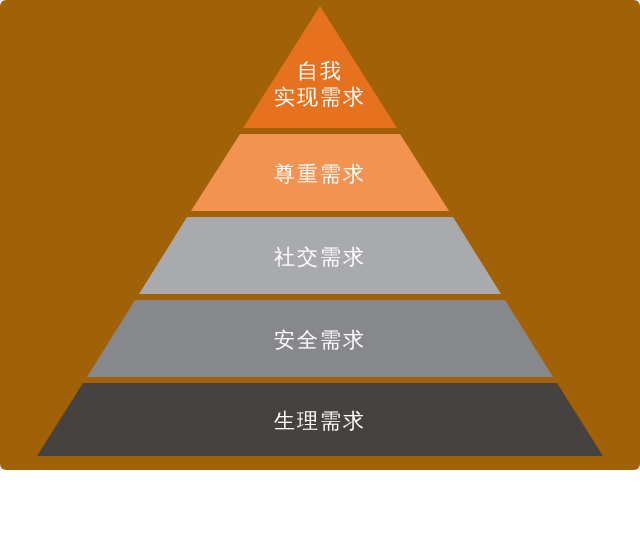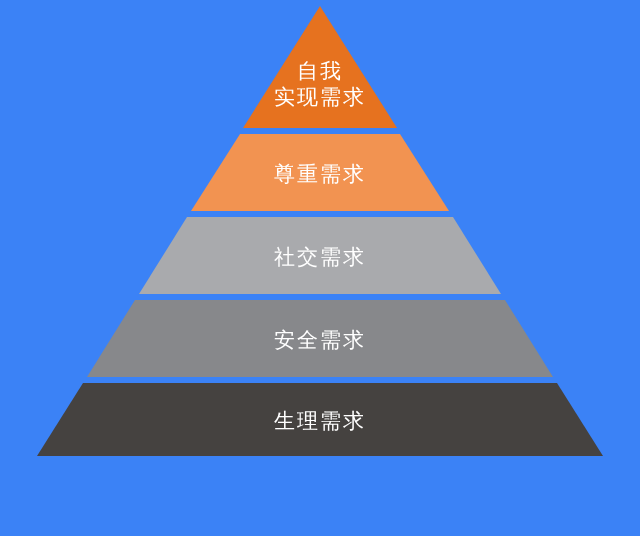--- a/index.html
+++ b/index.html
@@ -3,24 +3,25 @@
 <meta charset="utf-8">
 <style>
   html, body {
     margin: 0;
     padding: 0;
     background: #ffffff;
   }
   .stage {
     position: relative;
     width: 640px;
-    height: 536px;
-    background: #3b82f6;
+    height: 470px;
+    background: #a16207;
     overflow: hidden;
     font-family: "Liberation Sans", sans-serif;
+    border-radius: 6px;
   }
   svg.pyramid {
     display: block;
     position: absolute;
     top: 0;
     left: 0;
   }
   text.lvl {
     font-family: "Liberation Sans", sans-serif;
     font-size: 21px;

